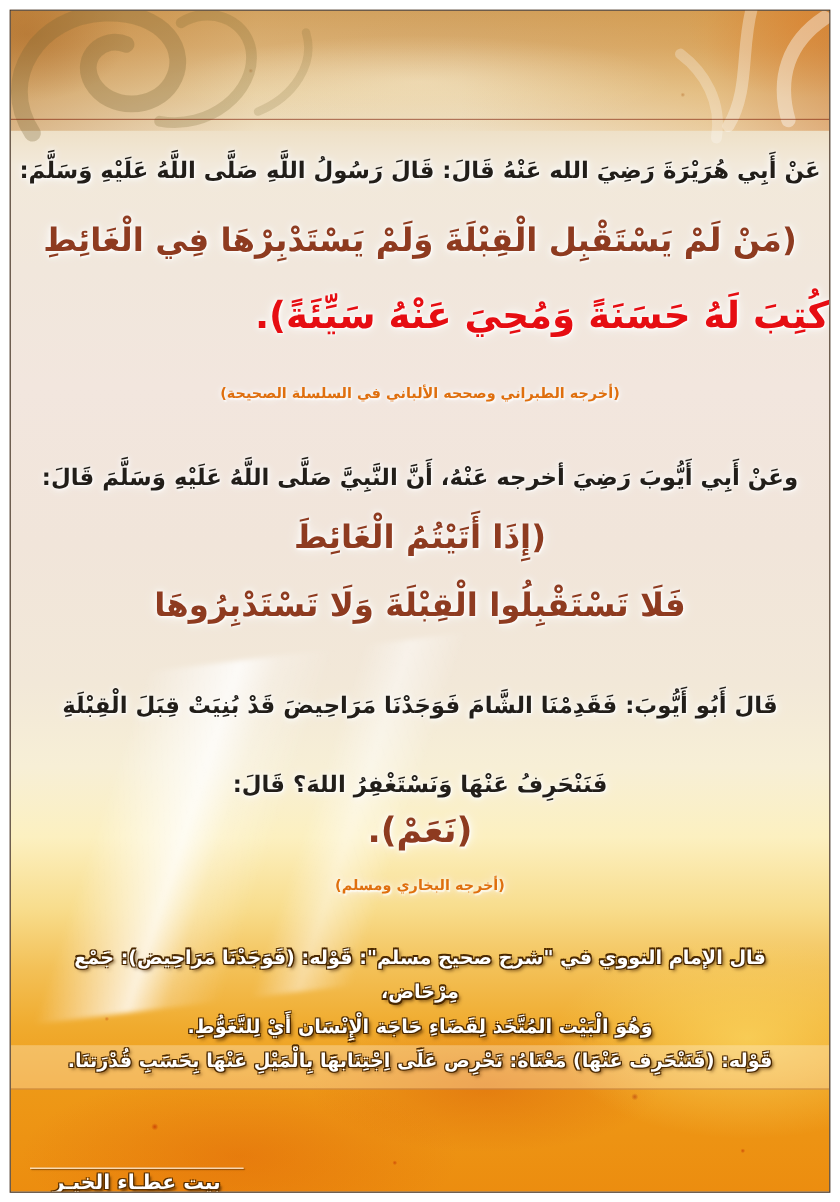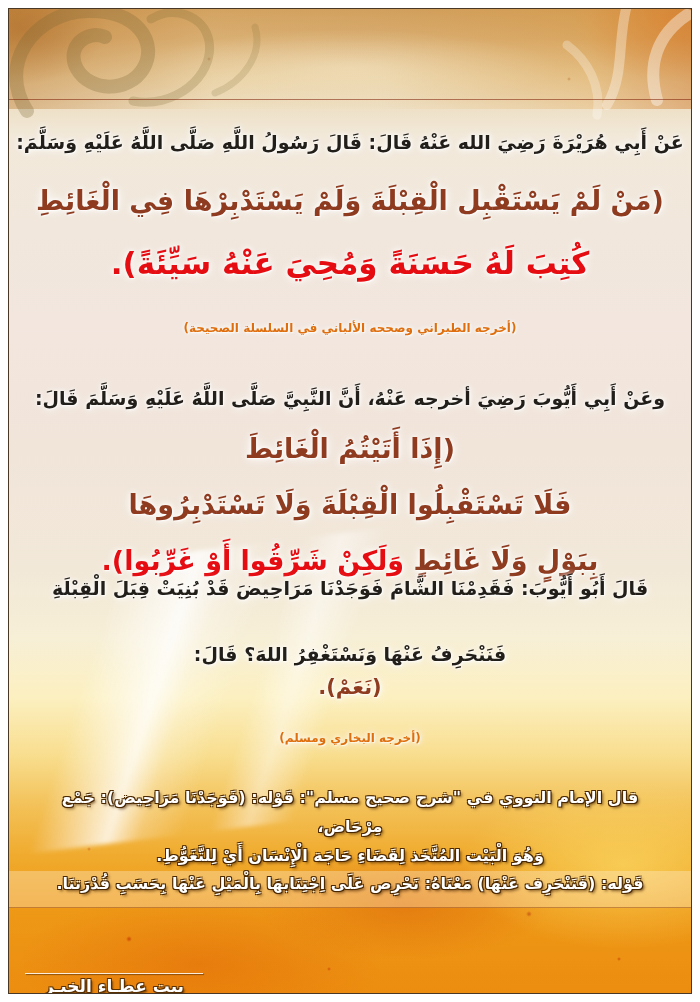--- a/index.html
+++ b/index.html
@@ -62,22 +62,22 @@
   }
   .glow{
     text-shadow:0 0 4px rgba(255,255,255,.95),0 0 8px rgba(255,255,255,.85),
                 0 0 14px rgba(255,255,255,.6),1px 1px 1px rgba(255,255,255,.7);
   }
   .t-black{color:#221e19;font-size:19px;}
   .t-brown{color:#8e3b20;}
   .t-red{color:#e60d12;}
   .t-orange{color:#df6f0e;font-size:12px;}
   .q{font-size:27px;}
-  .q-big{font-size:31px;}
-  .q-mid{font-size:21px;}
+  .q-big{font-size:31px;text-align:right;}
+  .q-mid{font-size:29px;}
   .note{
     position:absolute;left:22px;right:22px;top:775px;text-align:center;
     direction:rtl;font-weight:bold;font-size:16px;line-height:1.8;color:#ffffff;
     text-shadow:-1px -1px 0 #4a2800,1px -1px 0 #4a2800,-1px 1px 0 #4a2800,
                 1px 1px 0 #4a2800,2px 2px 3px rgba(70,35,0,.75);
   }
   .logo{
     position:absolute;left:0;top:916px;width:210px;text-align:center;color:#fff;margin-top:48px;
   }
   .logo-rule{height:1px;background:rgba(255,255,255,.85);width:178px;margin:0 auto 2px auto;
@@ -118,24 +118,20 @@
   <div class="lightband"></div>
 
   <div class="line t-black glow" style="top:122px">عَنْ أَبِي هُرَيْرَةَ رَضِيَ الله عَنْهُ قَالَ: قَالَ رَسُولُ اللَّهِ صَلَّى اللَّهُ عَلَيْهِ وَسَلَّمَ:</div>
   <div class="line t-brown q glow" style="top:176px">(مَنْ لَمْ يَسْتَقْبِل الْقِبْلَةَ وَلَمْ يَسْتَدْبِرْهَا فِي الْغَائِطِ</div>
   <div class="line t-red q-big glow" style="top:236px">كُتِبَ لَهُ حَسَنَةً وَمُحِيَ عَنْهُ سَيِّئَةً).</div>
   <div class="line t-orange glow" style="top:312px">(أخرجه الطبراني وصححه الألباني في السلسلة الصحيحة)</div>
 
   <div class="line t-black glow" style="top:378px">وعَنْ أَبِي أَيُّوبَ رَضِيَ أخرجه عَنْهُ، أَنَّ النَّبِيَّ صَلَّى اللَّهُ عَلَيْهِ وَسَلَّمَ قَالَ:</div>
   <div class="line t-brown q glow" style="top:424px">(إِذَا أَتَيْتُمُ الْغَائِطَ</div>
   <div class="line t-brown q glow" style="top:480px">فَلَا تَسْتَقْبِلُوا الْقِبْلَةَ وَلَا تَسْتَدْبِرُوهَا</div>
-  <div class="line q glow" style="top:536px">
-    <span class="t-brown">بِبَوْلٍ وَلَا غَائِطٍ</span>
-    <span class="t-red">وَلَكِنْ شَرِّقُوا أَوْ غَرِّبُوا).</span>
-  </div>
   <div class="line t-black glow" style="top:568px">قَالَ أَبُو أَيُّوبَ: فَقَدِمْنَا الشَّامَ فَوَجَدْنَا مَرَاحِيضَ قَدْ بُنِيَتْ قِبَلَ الْقِبْلَةِ</div>
   <div class="line t-black glow" style="top:634px">فَنَنْحَرِفُ عَنْهَا وَنَسْتَغْفِرُ اللهَ؟ قَالَ:</div>
   <div class="line t-brown q-mid glow" style="top:666px">(نَعَمْ).</div>
   <div class="line t-orange glow" style="top:722px">(أخرجه البخاري ومسلم)</div>
 
   <div class="note">
     <div>قال الإمام النووي في "شرح صحيح مسلم": قَوْله: (فَوَجَدْنَا مَرَاحِيض): جَمْع مِرْحَاض،</div>
     <div>وَهُوَ الْبَيْت المُتَّخَذ لِقَضَاءِ حَاجَة الْإِنْسَان أَيْ لِلتَّغَوُّطِ.</div>
     <div>قَوْله: (فَنَنْحَرِف عَنْهَا) مَعْنَاهُ: نَحْرِص عَلَى اِجْتِنَابهَا بِالْمَيْلِ عَنْهَا بِحَسَبِ قُدْرَتنَا.</div>
   </div>

